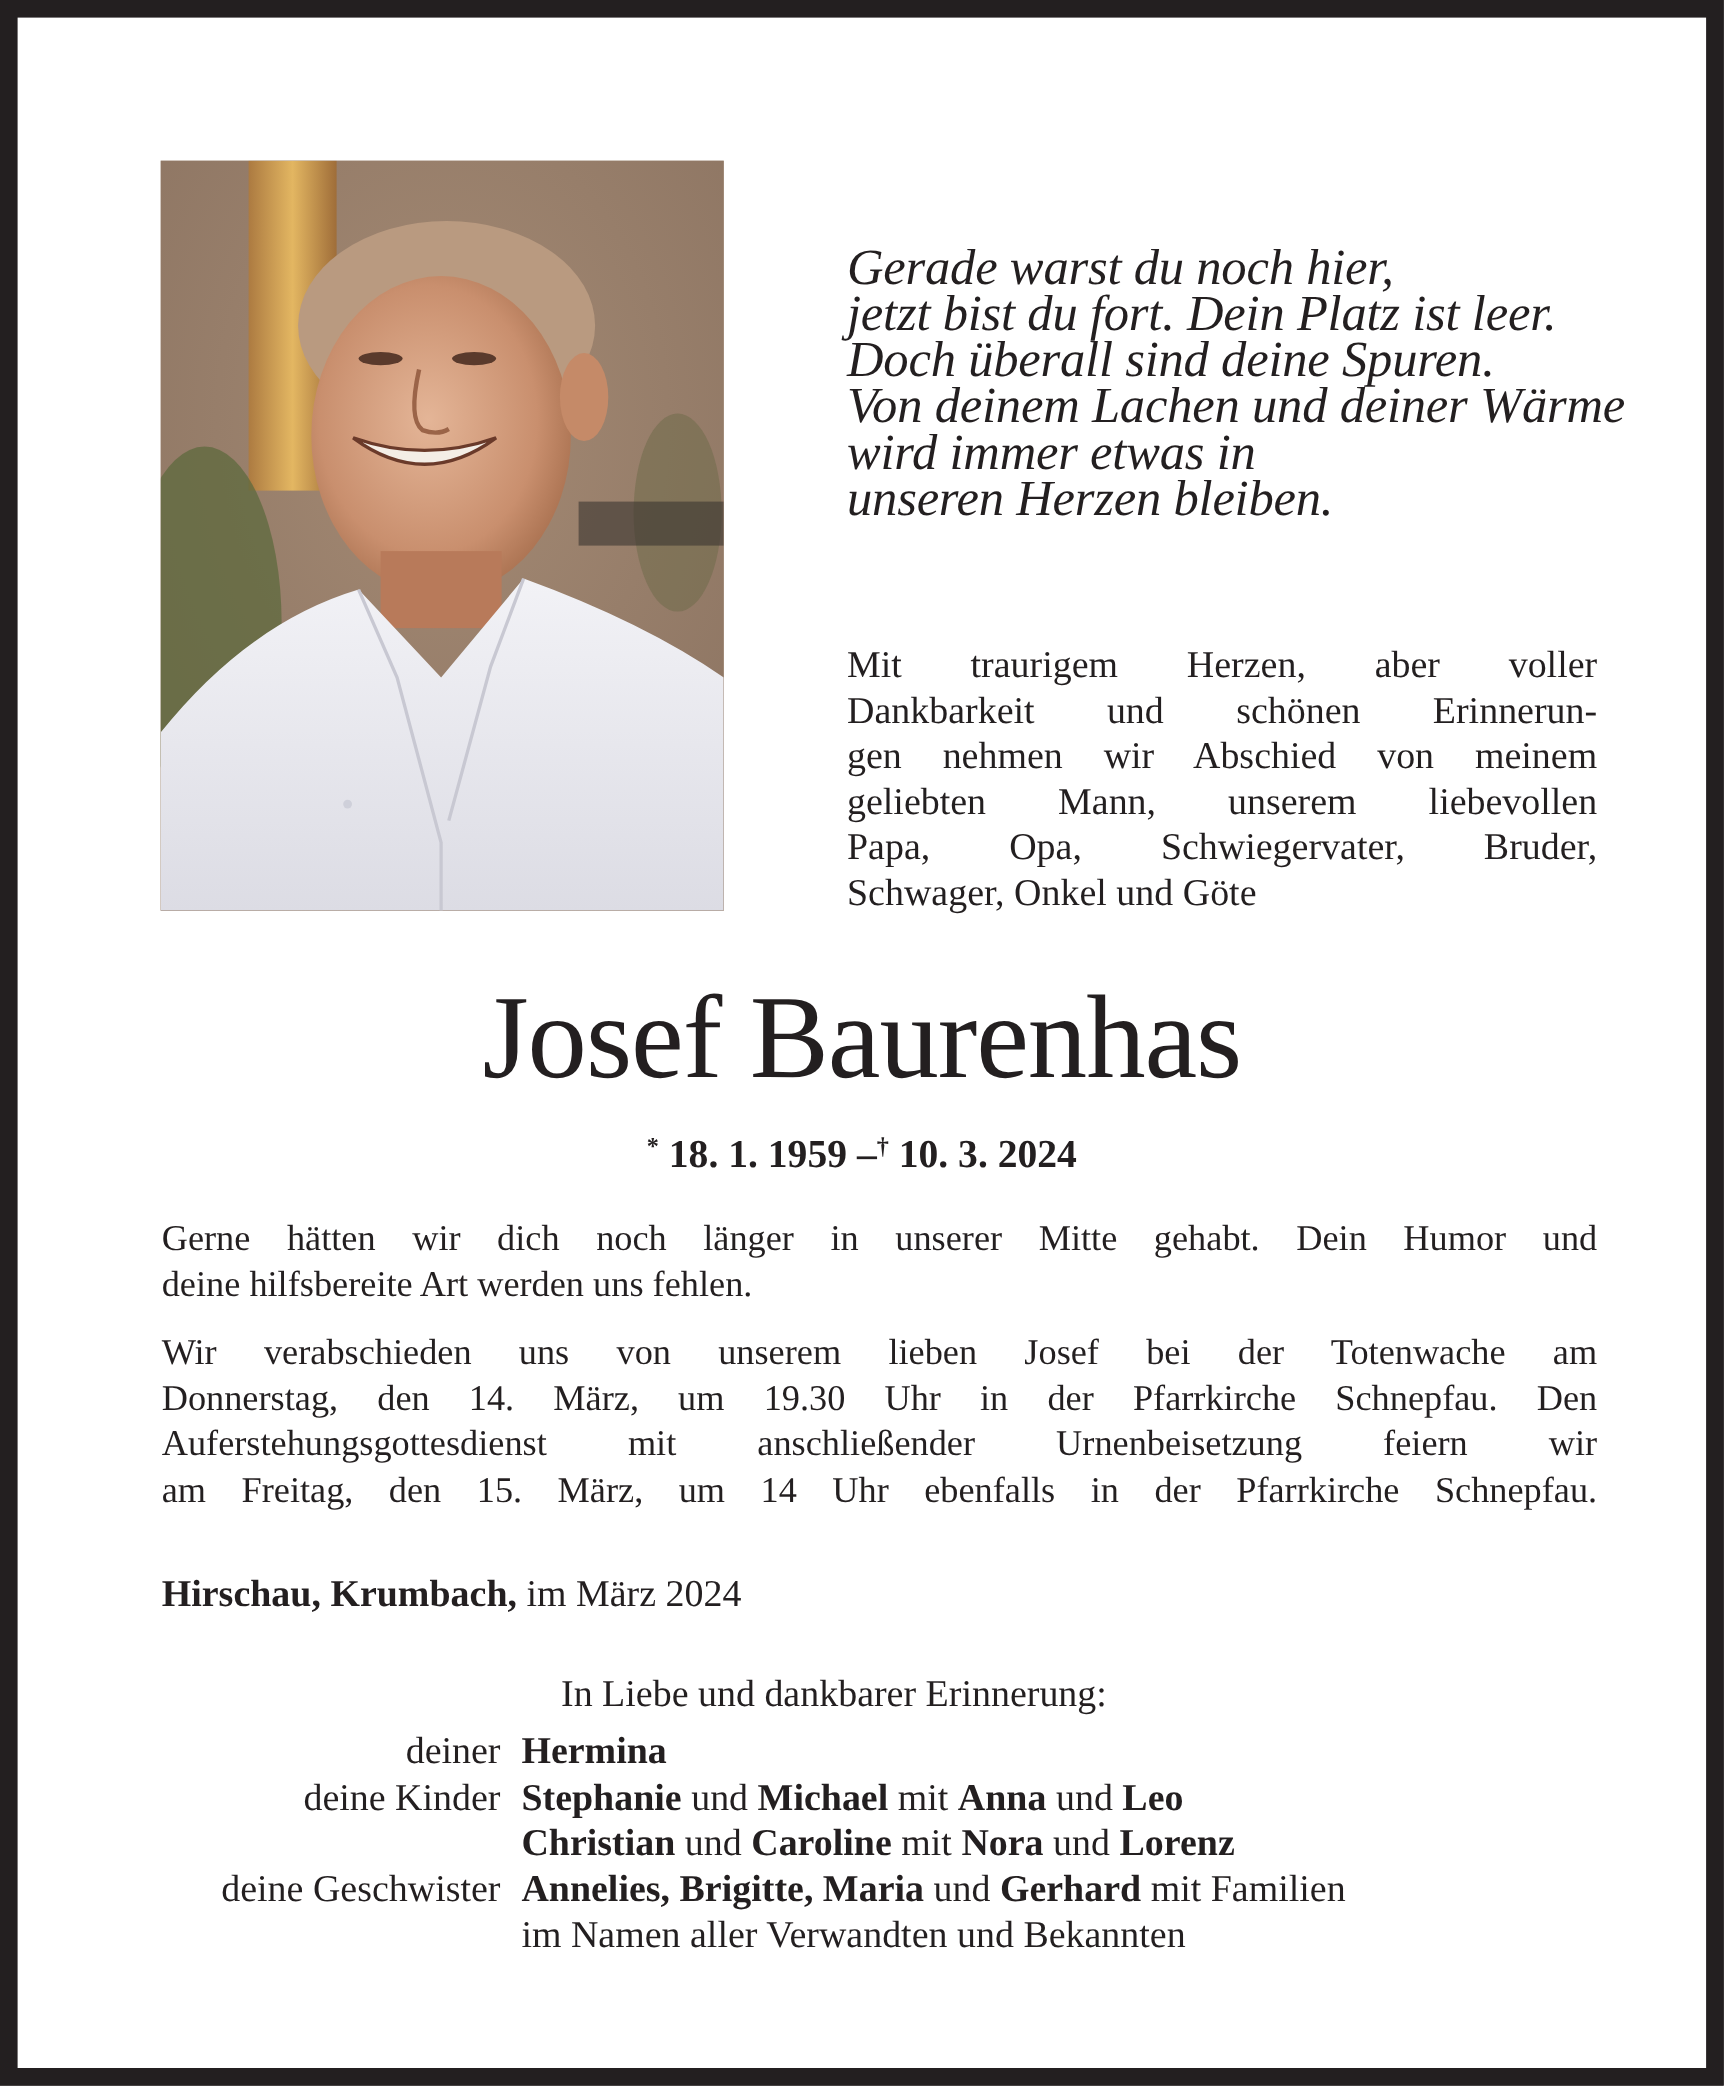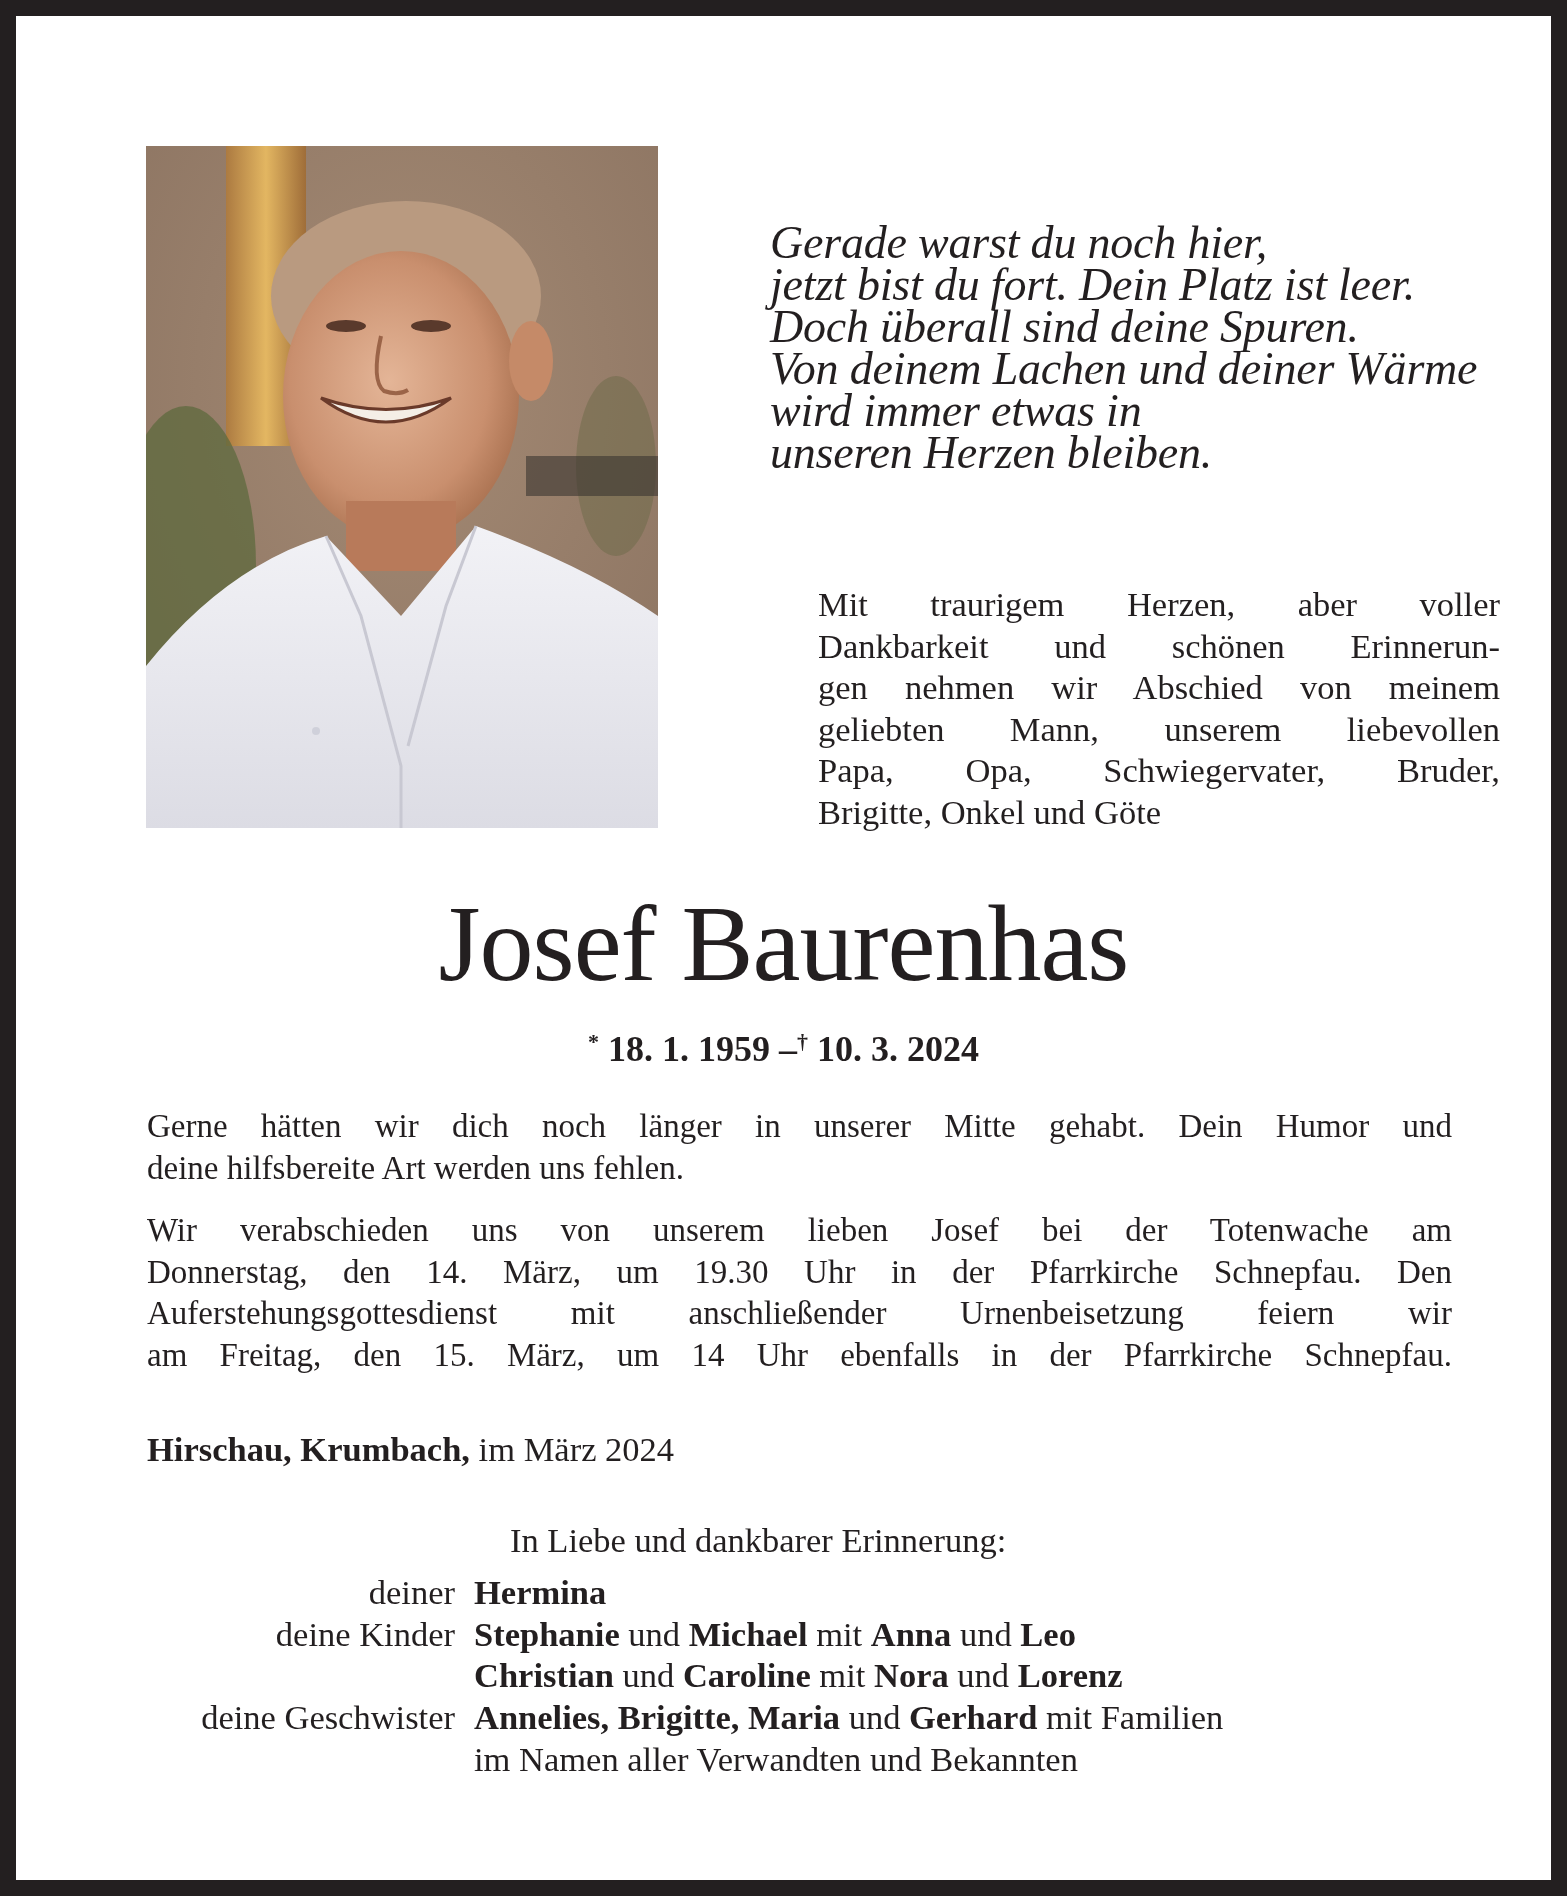--- a/index.html
+++ b/index.html
@@ -21,21 +21,21 @@
     
     .poem {
       position: absolute; left: 754px; top: 206px; width: 700px;
       font-style: italic; font-size: 46px; line-height: 42px; letter-spacing: -0.2px;
     }
     .poem div { white-space: nowrap; }
 
     
     .intro {
       position: absolute; left: 754px; top: 568px; width: 682px;
-      font-size: 34.5px; line-height: 41.5px; text-align: justify; hyphens: manual; margin-left: 48px;
+      font-size: 34.5px; line-height: 41.5px; text-align: justify; hyphens: manual;
     }
     .intro span.l { display: block; text-align-last: justify; }
     .intro span.l.last { text-align-last: left; }
 
     
     .name {
       position: absolute; left: 0; right: 0; top: 868px; text-align: center;
       font-size: 108px; line-height: 120px; letter-spacing: -1px;
     }
     .dates {
@@ -134,21 +134,21 @@
     <div>wird immer etwas in</div>
     <div>unseren Herzen bleiben.</div>
   </div>
 
   <div class="intro">
     <span class="l">Mit traurigem Herzen, aber voller</span>
     <span class="l">Dankbarkeit und schönen Erinnerun-</span>
     <span class="l">gen nehmen wir Abschied von meinem</span>
     <span class="l">geliebten Mann, unserem liebevollen</span>
     <span class="l">Papa, Opa, Schwiegervater, Bruder,</span>
-    <span class="l last">Brigitte, Onkel und Göte</span>
+    <span class="l last">Schwager, Onkel und Göte</span>
   </div>
 
   <div class="name">Josef Baurenhas</div>
 
   <div class="dates">
     <sup>*</sup>
     <span>18. 1. 1959</span>
     <span>–</span><sup>†</sup>
     <span>10. 3. 2024</span>
   </div>

